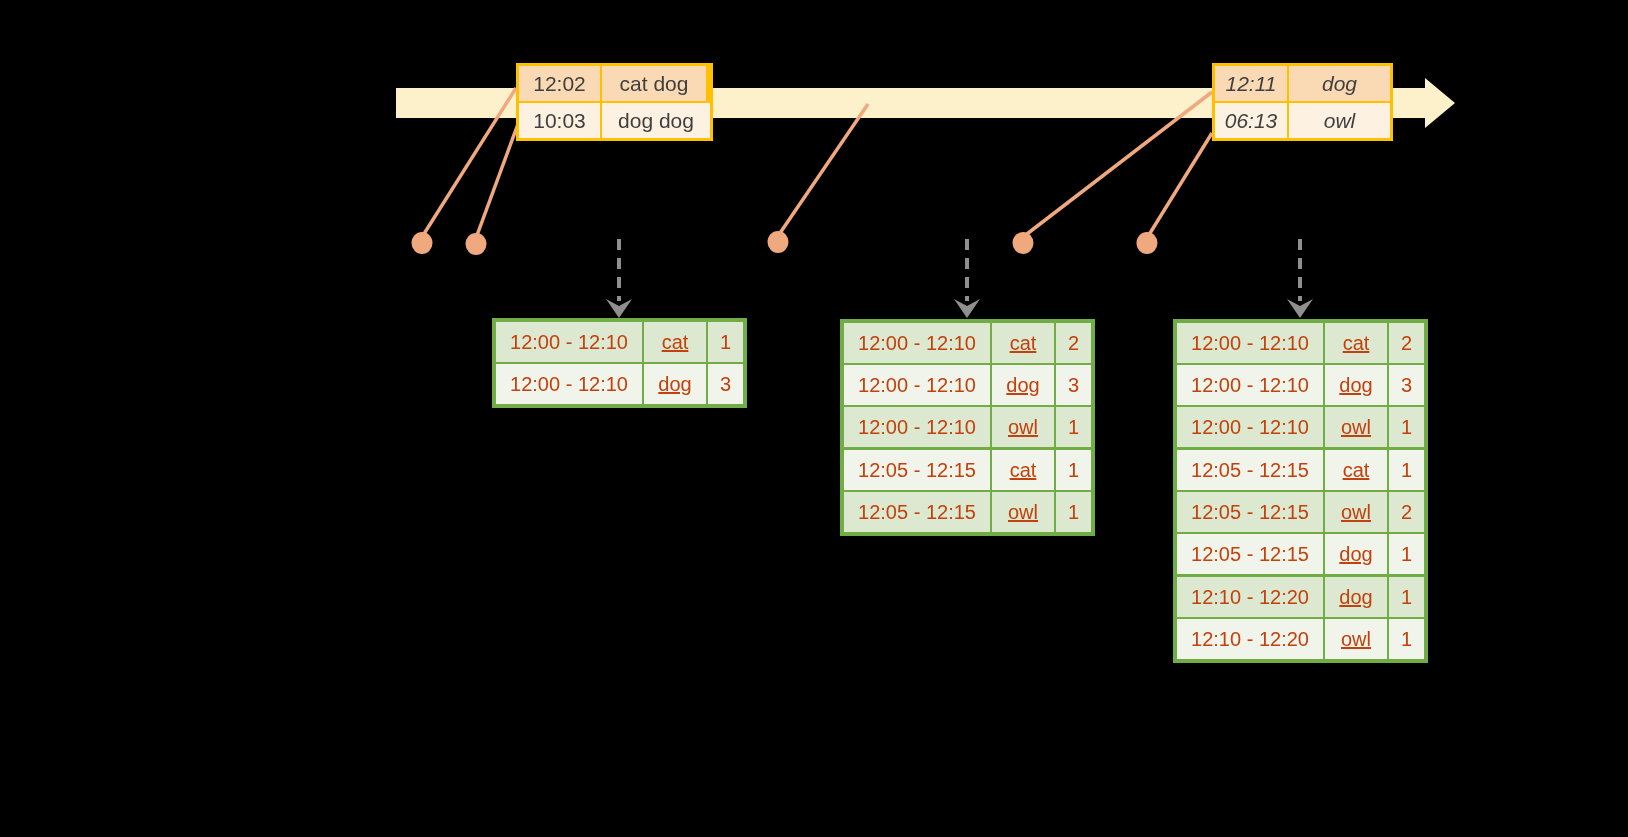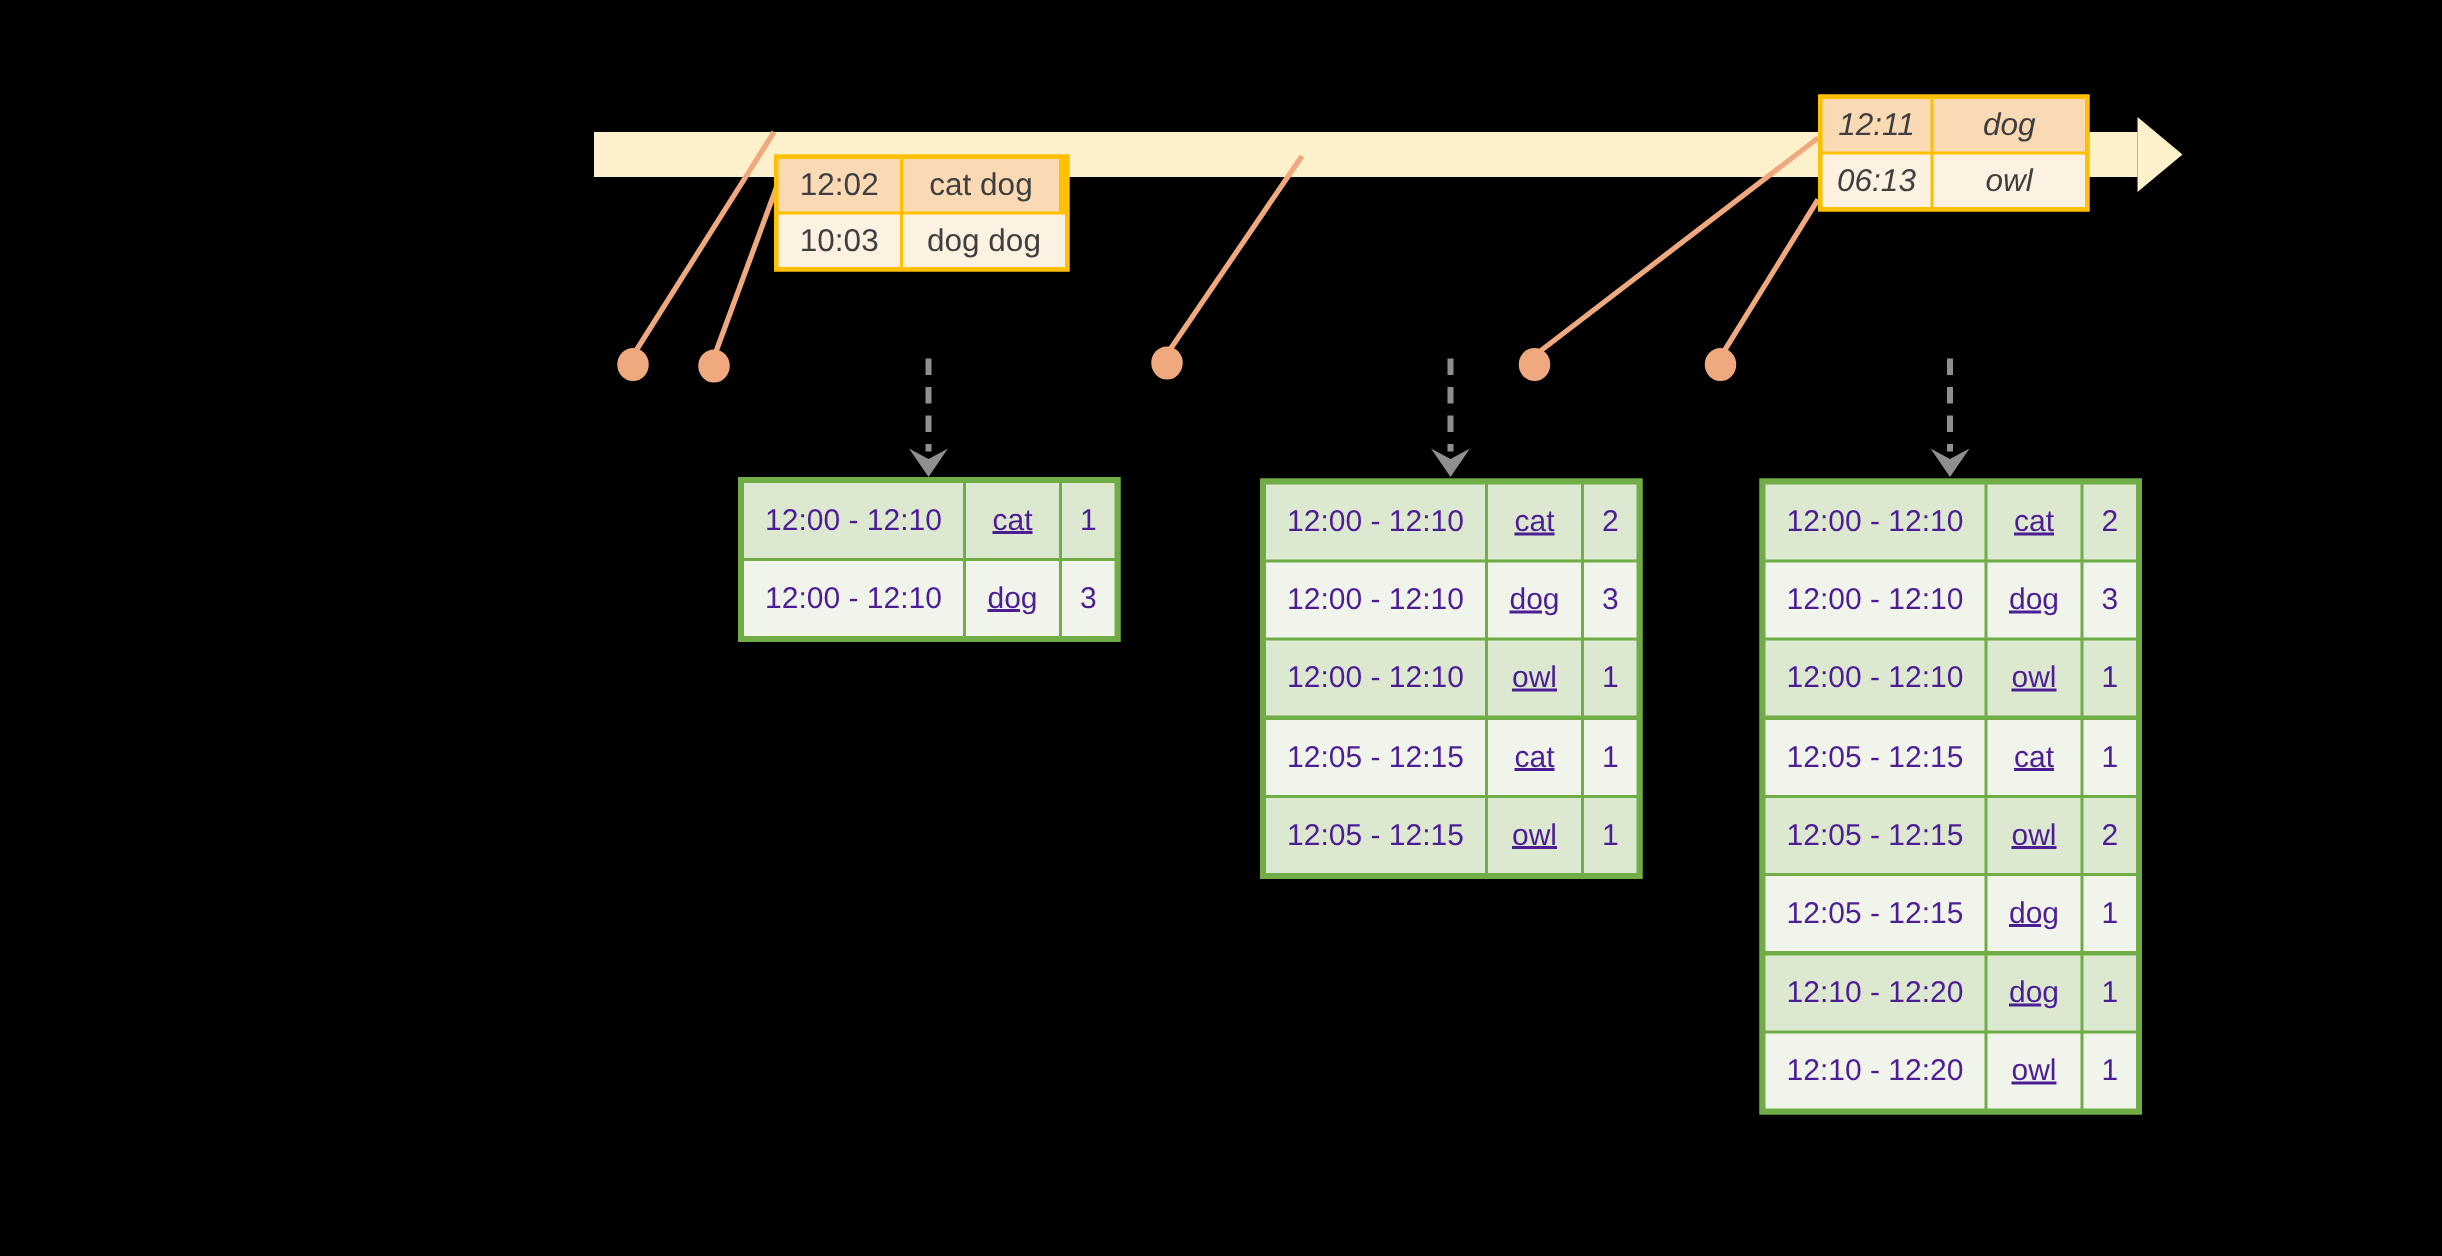--- a/index.html
+++ b/index.html
@@ -23,22 +23,22 @@
   .ecell { height:35px; display:flex; align-items:center; justify-content:center;
            font-size:21px; color:#3F3F3F; white-space:nowrap; }
   .ecell.short { height:32px; }
   .peach { background:#FAD9B5; }
   .cream { background:#FDF1E2; }
   
   .rtable { position:absolute; z-index:3; background:#70AD47; border:4px solid #70AD47; }
   .rrow   { display:flex; gap:2px; margin-bottom:2px; }
   .rrow:last-child { margin-bottom:0; }
   .rrow.group-start { margin-top:3px; }
-  .rcell  { height:50px; display:flex; align-items:center; justify-content:center;
-            font-size:20px; color:#4c1d95; white-space:nowrap; }
+  .rcell  { height:40px; display:flex; align-items:center; justify-content:center;
+            font-size:20px; color:#c2410c; white-space:nowrap; }
   .c-time  { width:146px; }
   .c-word  { width:62px;text-decoration:underline; }
   .c-count { width:35px; }
   .gdark  { background:#DCE8D0; }
   .glight { background:#F0F4EA; }
 </style>
 </head>
 <body>
 
 <div class="canvas">
@@ -64,21 +64,21 @@
     <g>
       <line x1="619" y1="239" x2="619" y2="301" stroke="#8F8F8F" stroke-width="4" stroke-dasharray="11 8"></line>
       <polygon points="606,299 619,318 632,299 619,306" fill="#8F8F8F"></polygon>
       <line x1="967" y1="239" x2="967" y2="301" stroke="#8F8F8F" stroke-width="4" stroke-dasharray="11 8"></line>
       <polygon points="954,299 967,318 980,299 967,306" fill="#8F8F8F"></polygon>
       <line x1="1300" y1="239" x2="1300" y2="301" stroke="#8F8F8F" stroke-width="4" stroke-dasharray="11 8"></line>
       <polygon points="1287,299 1300,318 1313,299 1300,306" fill="#8F8F8F"></polygon>
     </g>
   </svg>
 
-  <div class="etable" style="left:516px; top:63px;margin-top:40px;">
+  <div class="etable" style="left:516px; top:63px;">
     <div class="erow">
       <div class="ecell peach" style="width:81px">12:02</div>
       <div class="ecell peach" style="width:104px">cat dog</div>
     </div>
     <div class="erow">
       <div class="ecell cream" style="width:81px">10:03</div>
       <div class="ecell cream" style="width:108px">dog dog</div>
     </div>
   </div>
 

